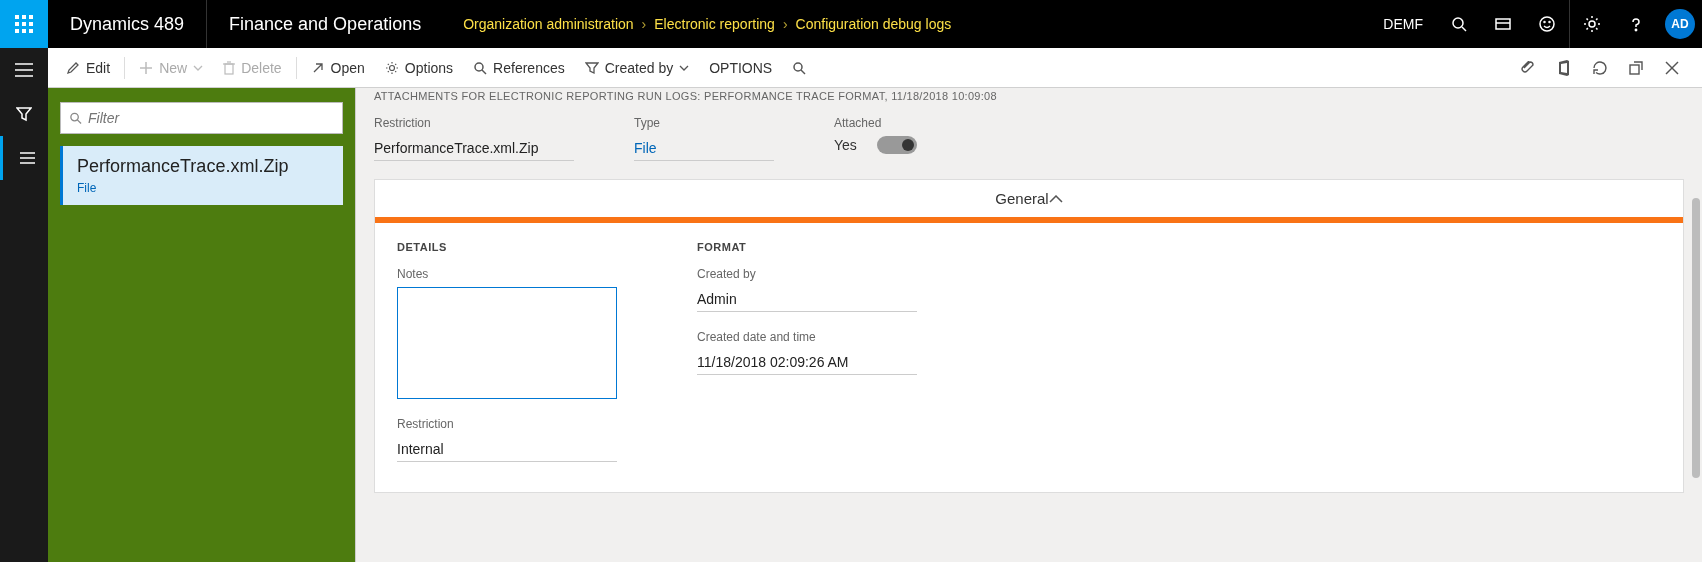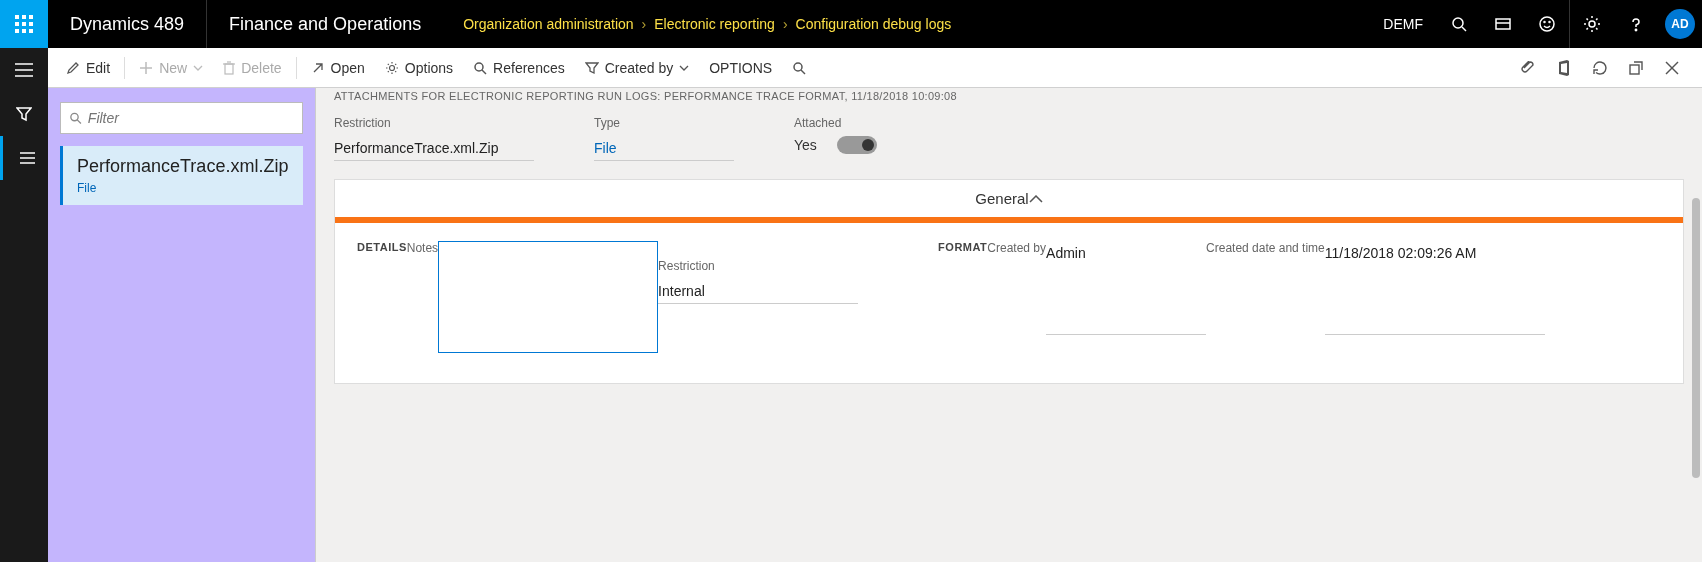--- a/index.html
+++ b/index.html
@@ -30,21 +30,21 @@
 .action-btn { display: flex; align-items: center; gap: 6px; padding: 0 10px; height: 28px; font-size: 14px; color: #333; cursor: pointer; }
 .action-btn.disabled { color: #aaa; }
 .action-sep { width: 1px; height: 22px; background: #ddd; margin: 0 4px; }
 .action-right { margin-left: auto; display: flex; align-items: center; gap: 4px; padding-right: 6px;}
 .ar-btn { width: 32px; height: 32px; display: flex; align-items: center; justify-content: center; color: #555; }
 
 
 .main { position: absolute; left: 48px; top: 88px; right: 0; bottom: 0; display: flex; }
 
 
-.side-panel { width: 268px; border-right: 1px solid #ccc; background: #c4b5fd; padding: 14px 12px 0 12px; }
+.side-panel { width: 308px; border-right: 1px solid #ccc; background: #4d7c0f; padding: 14px 12px 0 12px; }
 .filter-box { position: relative; width: 100%; height: 32px; background: #fff; border: 1px solid #bbb; display: flex; align-items: center; padding: 0 8px; }
 .filter-box svg { width: 14px; height: 14px; color: #888; margin-right: 6px;}
 .filter-box input { border: none; outline: none; font-size: 14px; width: 100%; font-style: italic; color: #666; background: transparent;}
 .list-item { margin-top: 12px; background: #d9ecf9; border-left: 3px solid #0078d4; padding: 10px 14px 10px 14px; }
 .list-item .title { font-size: 18px; color: #222; }
 .list-item .subtitle { font-size: 12px; color: #0066b8; margin-top: 4px;}
 
 
 .detail-panel { flex: 1; padding: 2px 18px 0 18px; position: relative; overflow: hidden;}
 .breadcrumb-sub { font-size: 11px; color: #666; letter-spacing: 0.3px; margin-bottom: 14px;}
@@ -56,21 +56,21 @@
 .toggle-wrap { display: flex; align-items: center; gap: 20px; }
 .toggle-text { font-size: 14px; color: #333; }
 .toggle-sw { width: 40px; height: 18px; border-radius: 10px; background: #999; position: relative;}
 .toggle-sw .knob { position: absolute; right: 3px; top: 3px; width: 12px; height: 12px; border-radius: 50%; background: #333;}
 
 
 .card { background: #fff; border: 1px solid #ddd; margin-top: 4px;}
 .card-hdr { display: flex; align-items: center; justify-content: center; padding: 10px 16px; border-bottom: 6px solid #f97316;}
 .card-hdr-title { font-size: 15px; color: #333; }
 .card-body { padding: 18px 22px 30px 22px; display: flex; gap: 80px;}
-.col { display: flex; flex-direction: row; }
+.col { display: flex; flex-direction: column; }
 .section-title { font-size: 11px; font-weight: 600; color: #444; letter-spacing: 0.5px; margin-bottom: 14px;}
 .label { font-size: 12px; color: #666; margin-bottom: 6px;}
 .textarea { width: 220px; height: 112px; border: 1px solid #0078d4; resize: none; outline: none; padding: 6px; font-size: 14px; font-family: inherit;}
 .value-line { font-size: 14px; color: #222; border-bottom: 1px solid #ccc; padding: 4px 0; min-width: 160px; margin-bottom: 18px;}
 .value-line.wide { min-width: 220px;}
 .value-inline-edit { font-size: 14px; color: #222; border-bottom: 1px solid #ccc; padding: 4px 0; min-width: 200px;}
 .restriction-block { margin-top: 18px;}
 
 .scrollbar-fake { position: absolute; right: 2px; top: 110px; width: 8px; height: 280px; background: #bcbcbc; border-radius: 4px;}
 

